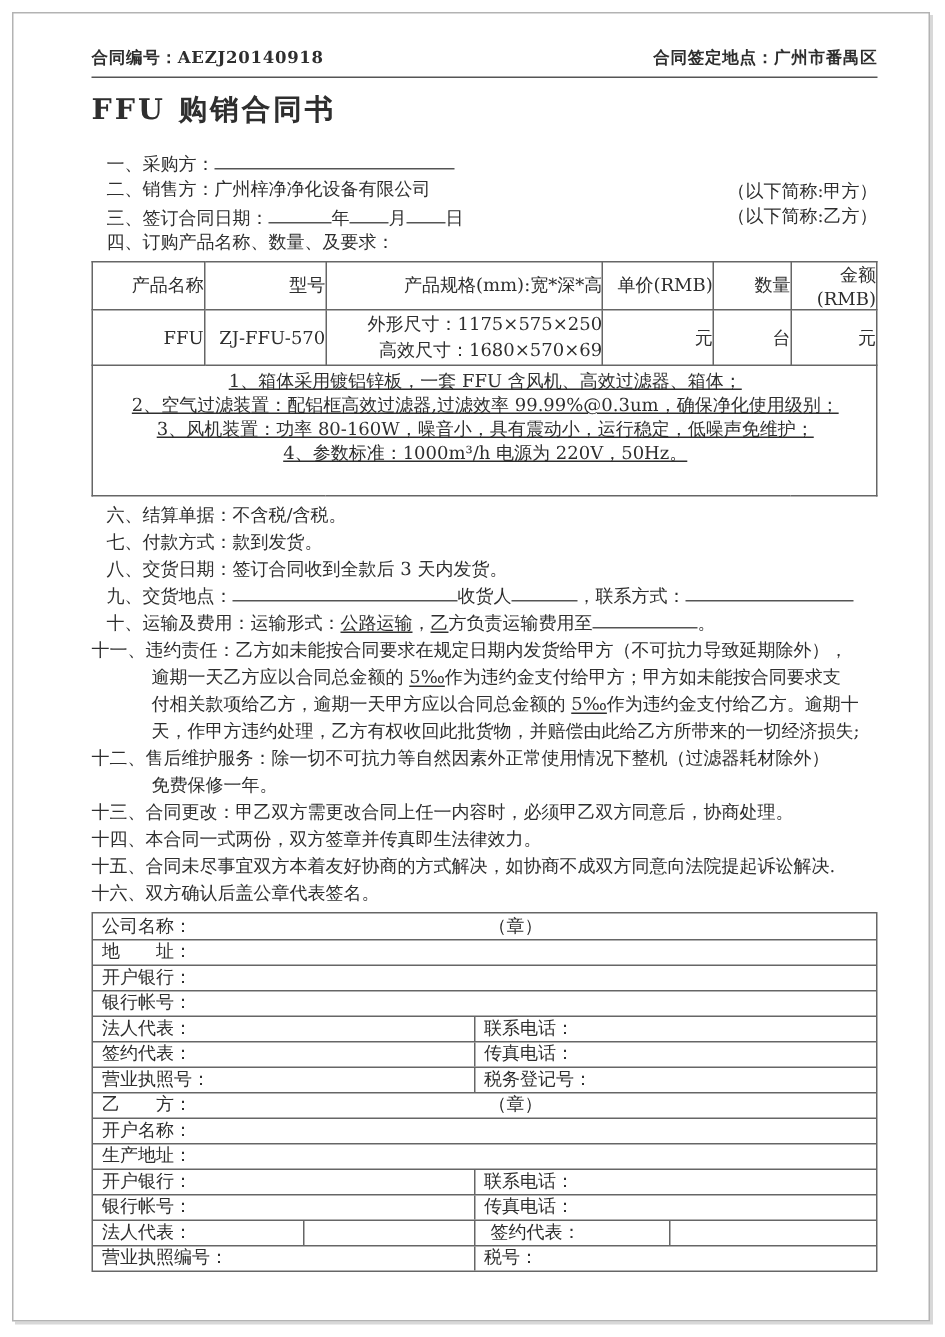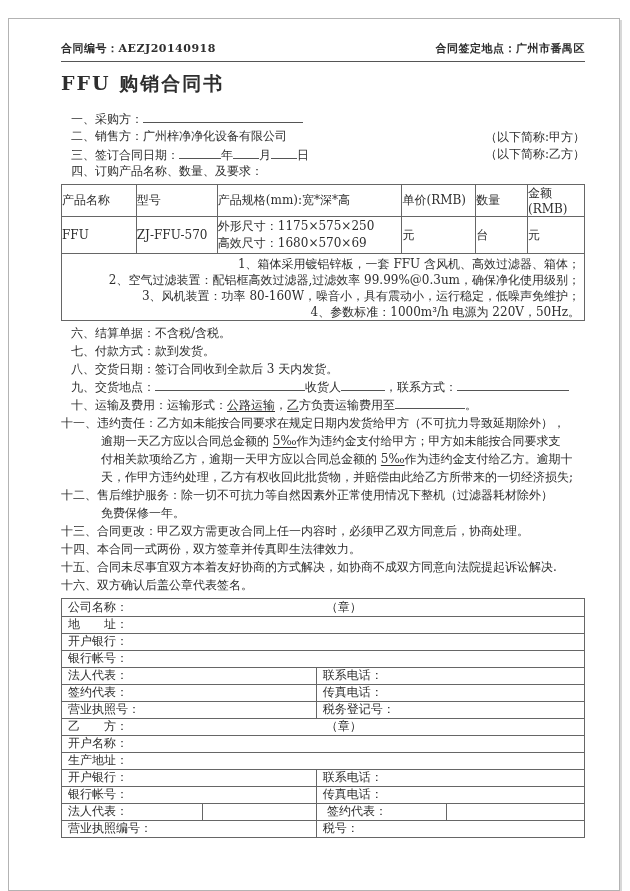--- a/index.html
+++ b/index.html
@@ -3,21 +3,21 @@
 <meta charset="utf-8">
 <style>
   html,body{margin:0;padding:0;background:#ffffff;}
   body{
     width:630px;height:891px;position:relative;
     font-family:"DejaVu Serif","Liberation Serif",serif;
     color:#2e2e2e;
     -webkit-font-smoothing:antialiased;
   }
   .page{
-    position:absolute;left:8px;top:18px;width:612px;height:873px;
+    position:absolute;left:8px;top:8px;width:612px;height:873px;
     background:#fff;border:1px solid #b3b3b3;
     box-shadow:2px 2px 0 #d8d8d8;
     box-sizing:border-box;overflow:hidden;
   }
   .content{padding:22px 34px 0 52px;}
   
   .doc-header{
     display:flex;justify-content:space-between;
     font-size:11px;font-weight:bold;letter-spacing:.5px;
     padding-bottom:5px;border-bottom:1px solid #555;
@@ -38,27 +38,27 @@
   .tline.ind{padding-left:40px;}
   .tline .rseg{margin-left:auto;}
   .u{text-decoration:underline;text-underline-offset:2px;text-align:center;}
   .blank{display:inline-block;border-bottom:1px solid #555;height:12px;vertical-align:baseline;}
   
   .ptable{
     width:100%;border-collapse:collapse;margin-top:3px;
     font-size:12px;table-layout:fixed;
   }
   .ptable th,.ptable td{
-    border:1px solid #666;text-align:left;padding:0;
+    border:1px solid #666;text-align:right;padding:0;
     font-weight:normal;overflow:hidden;
   }
   .ptable thead th{height:24px;}
   .ptable .prod td{height:36px;}
   .ptable .spec div{line-height:17px;}
-  .ptable .notes{text-align:right;padding:2px 4px 0 5px;}
+  .ptable .notes{text-align:center;padding:2px 4px 20px 5px;text-decoration:underline;}
   .ptable .notes div{line-height:16px;font-size:12px;white-space:pre;}
   
   .party{
     margin-top:4px;border:1px solid #666;
     font-size:12px;
   }
   .prow{display:flex;border-top:1px solid #666;height:17px;box-sizing:border-box;}
   .prow:first-child{border-top:none;}
   .pcell{
     position:relative;display:flex;align-items:flex-end;

